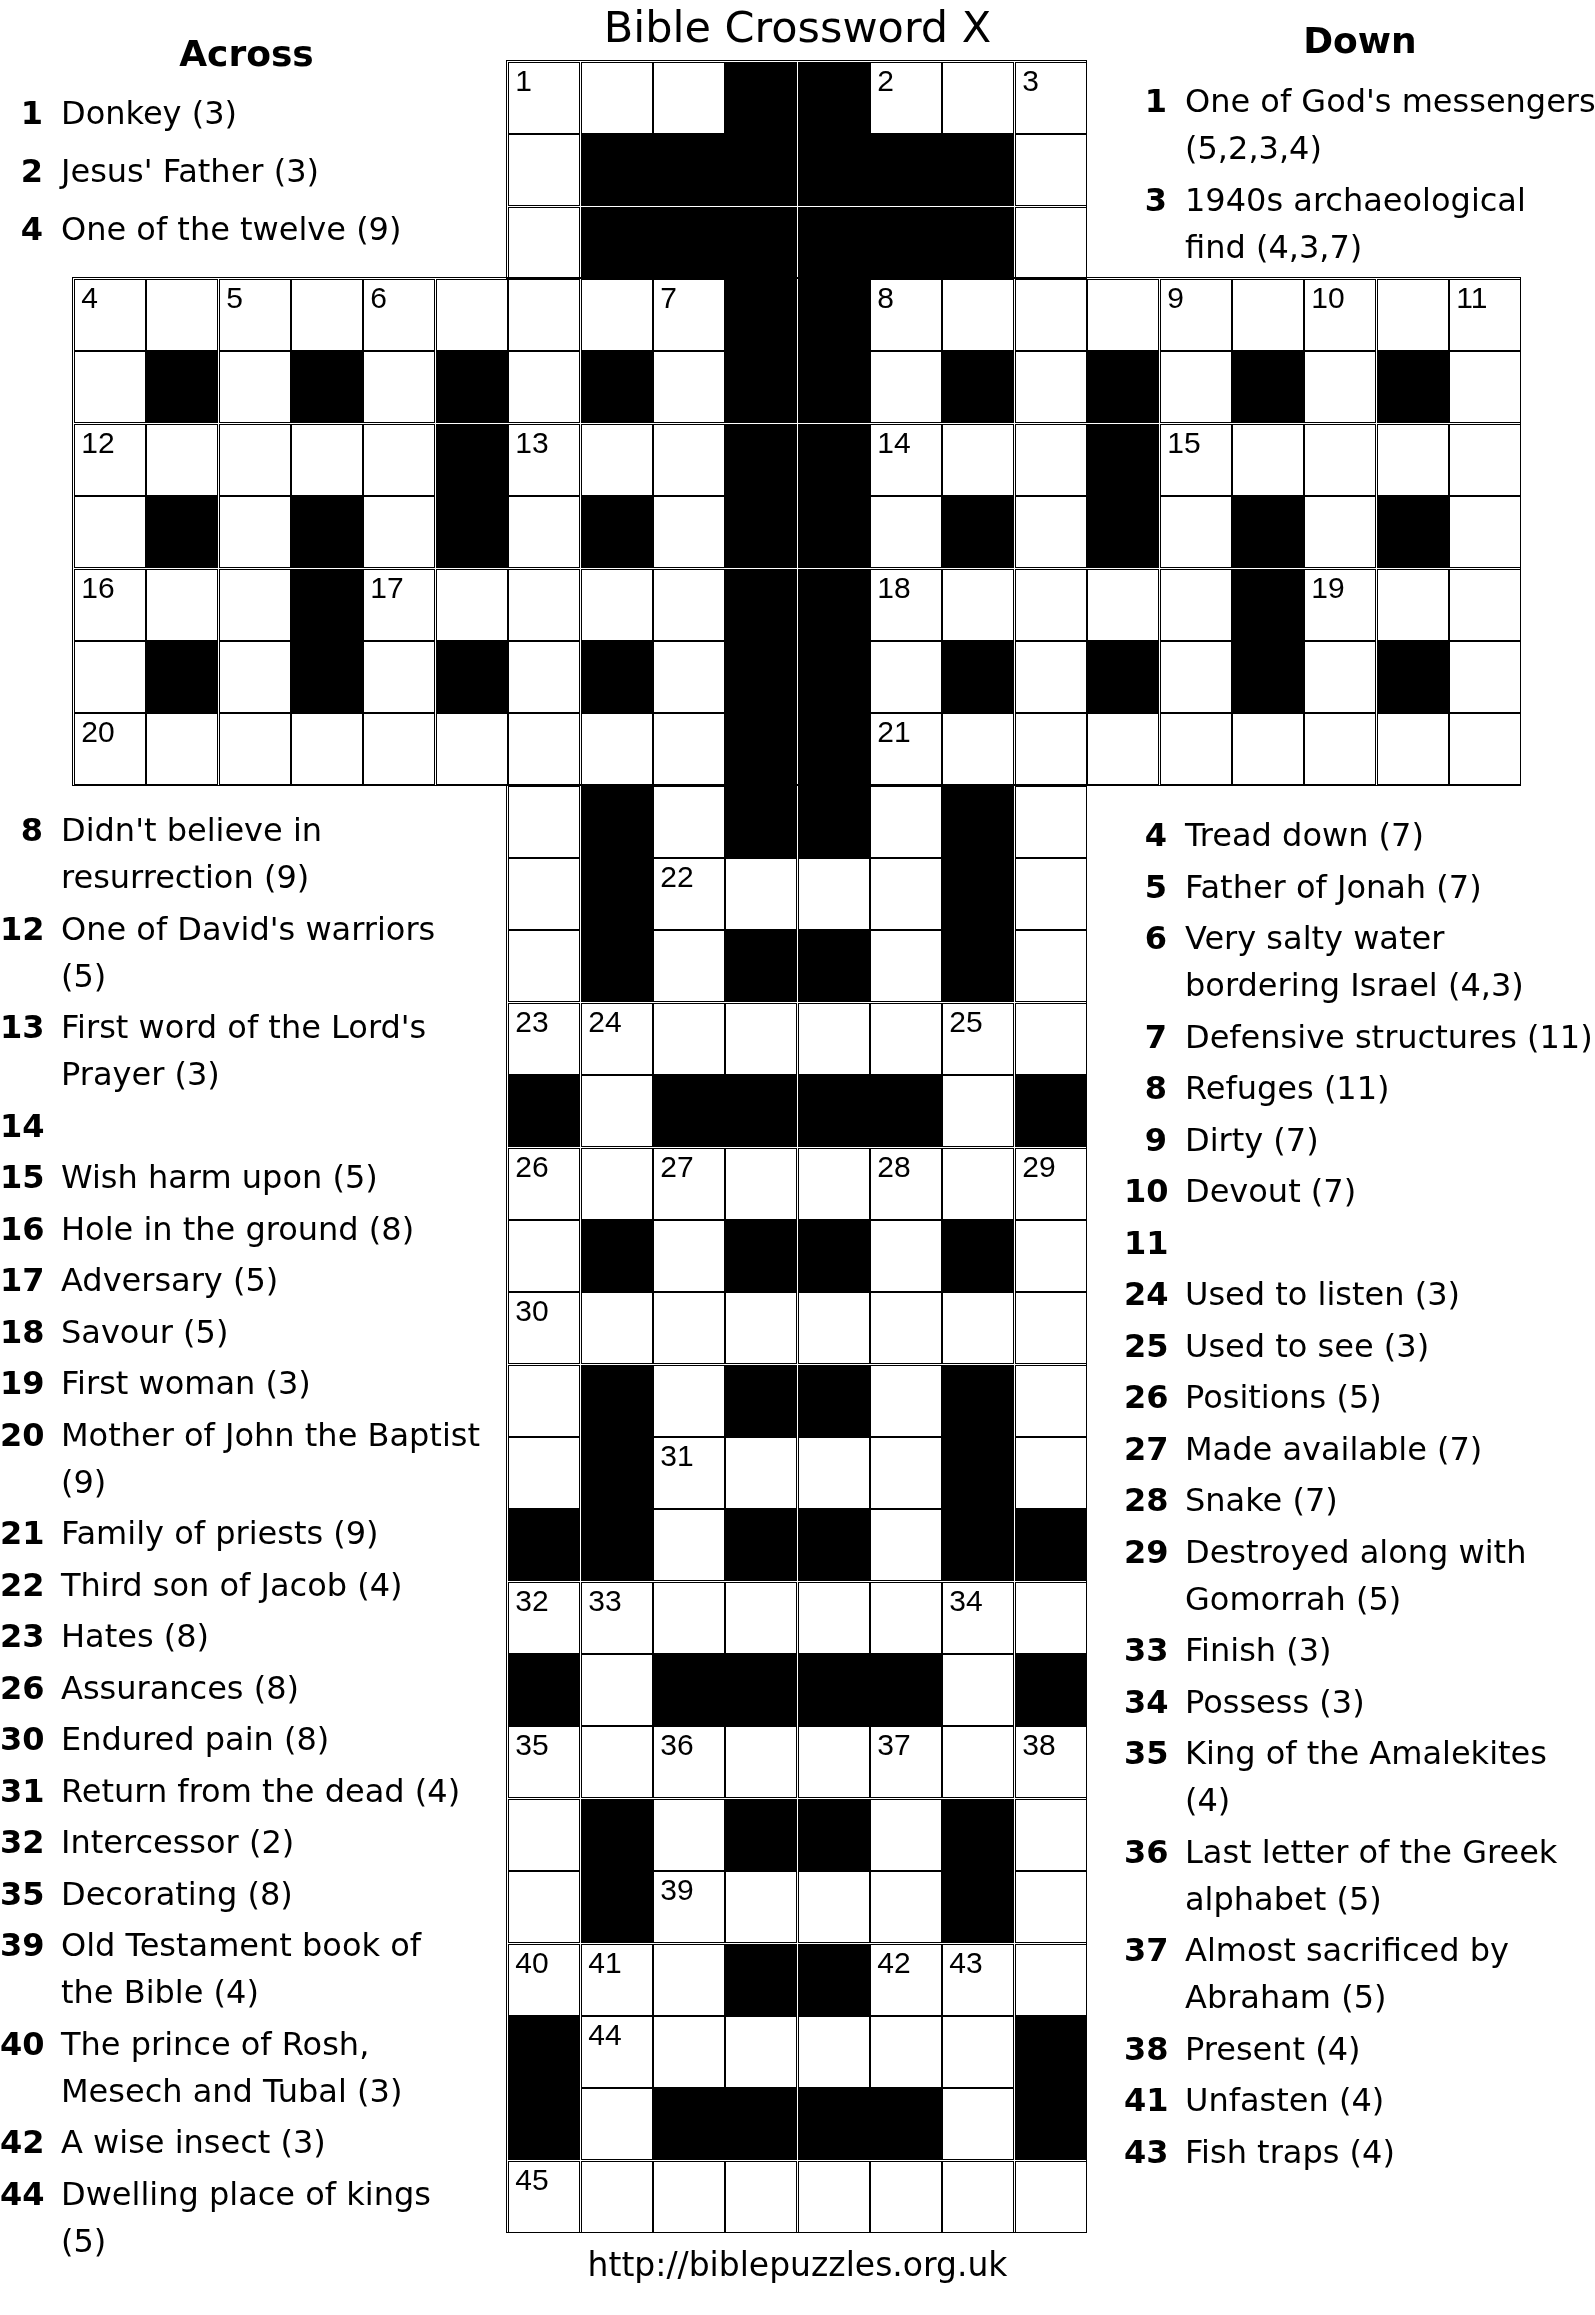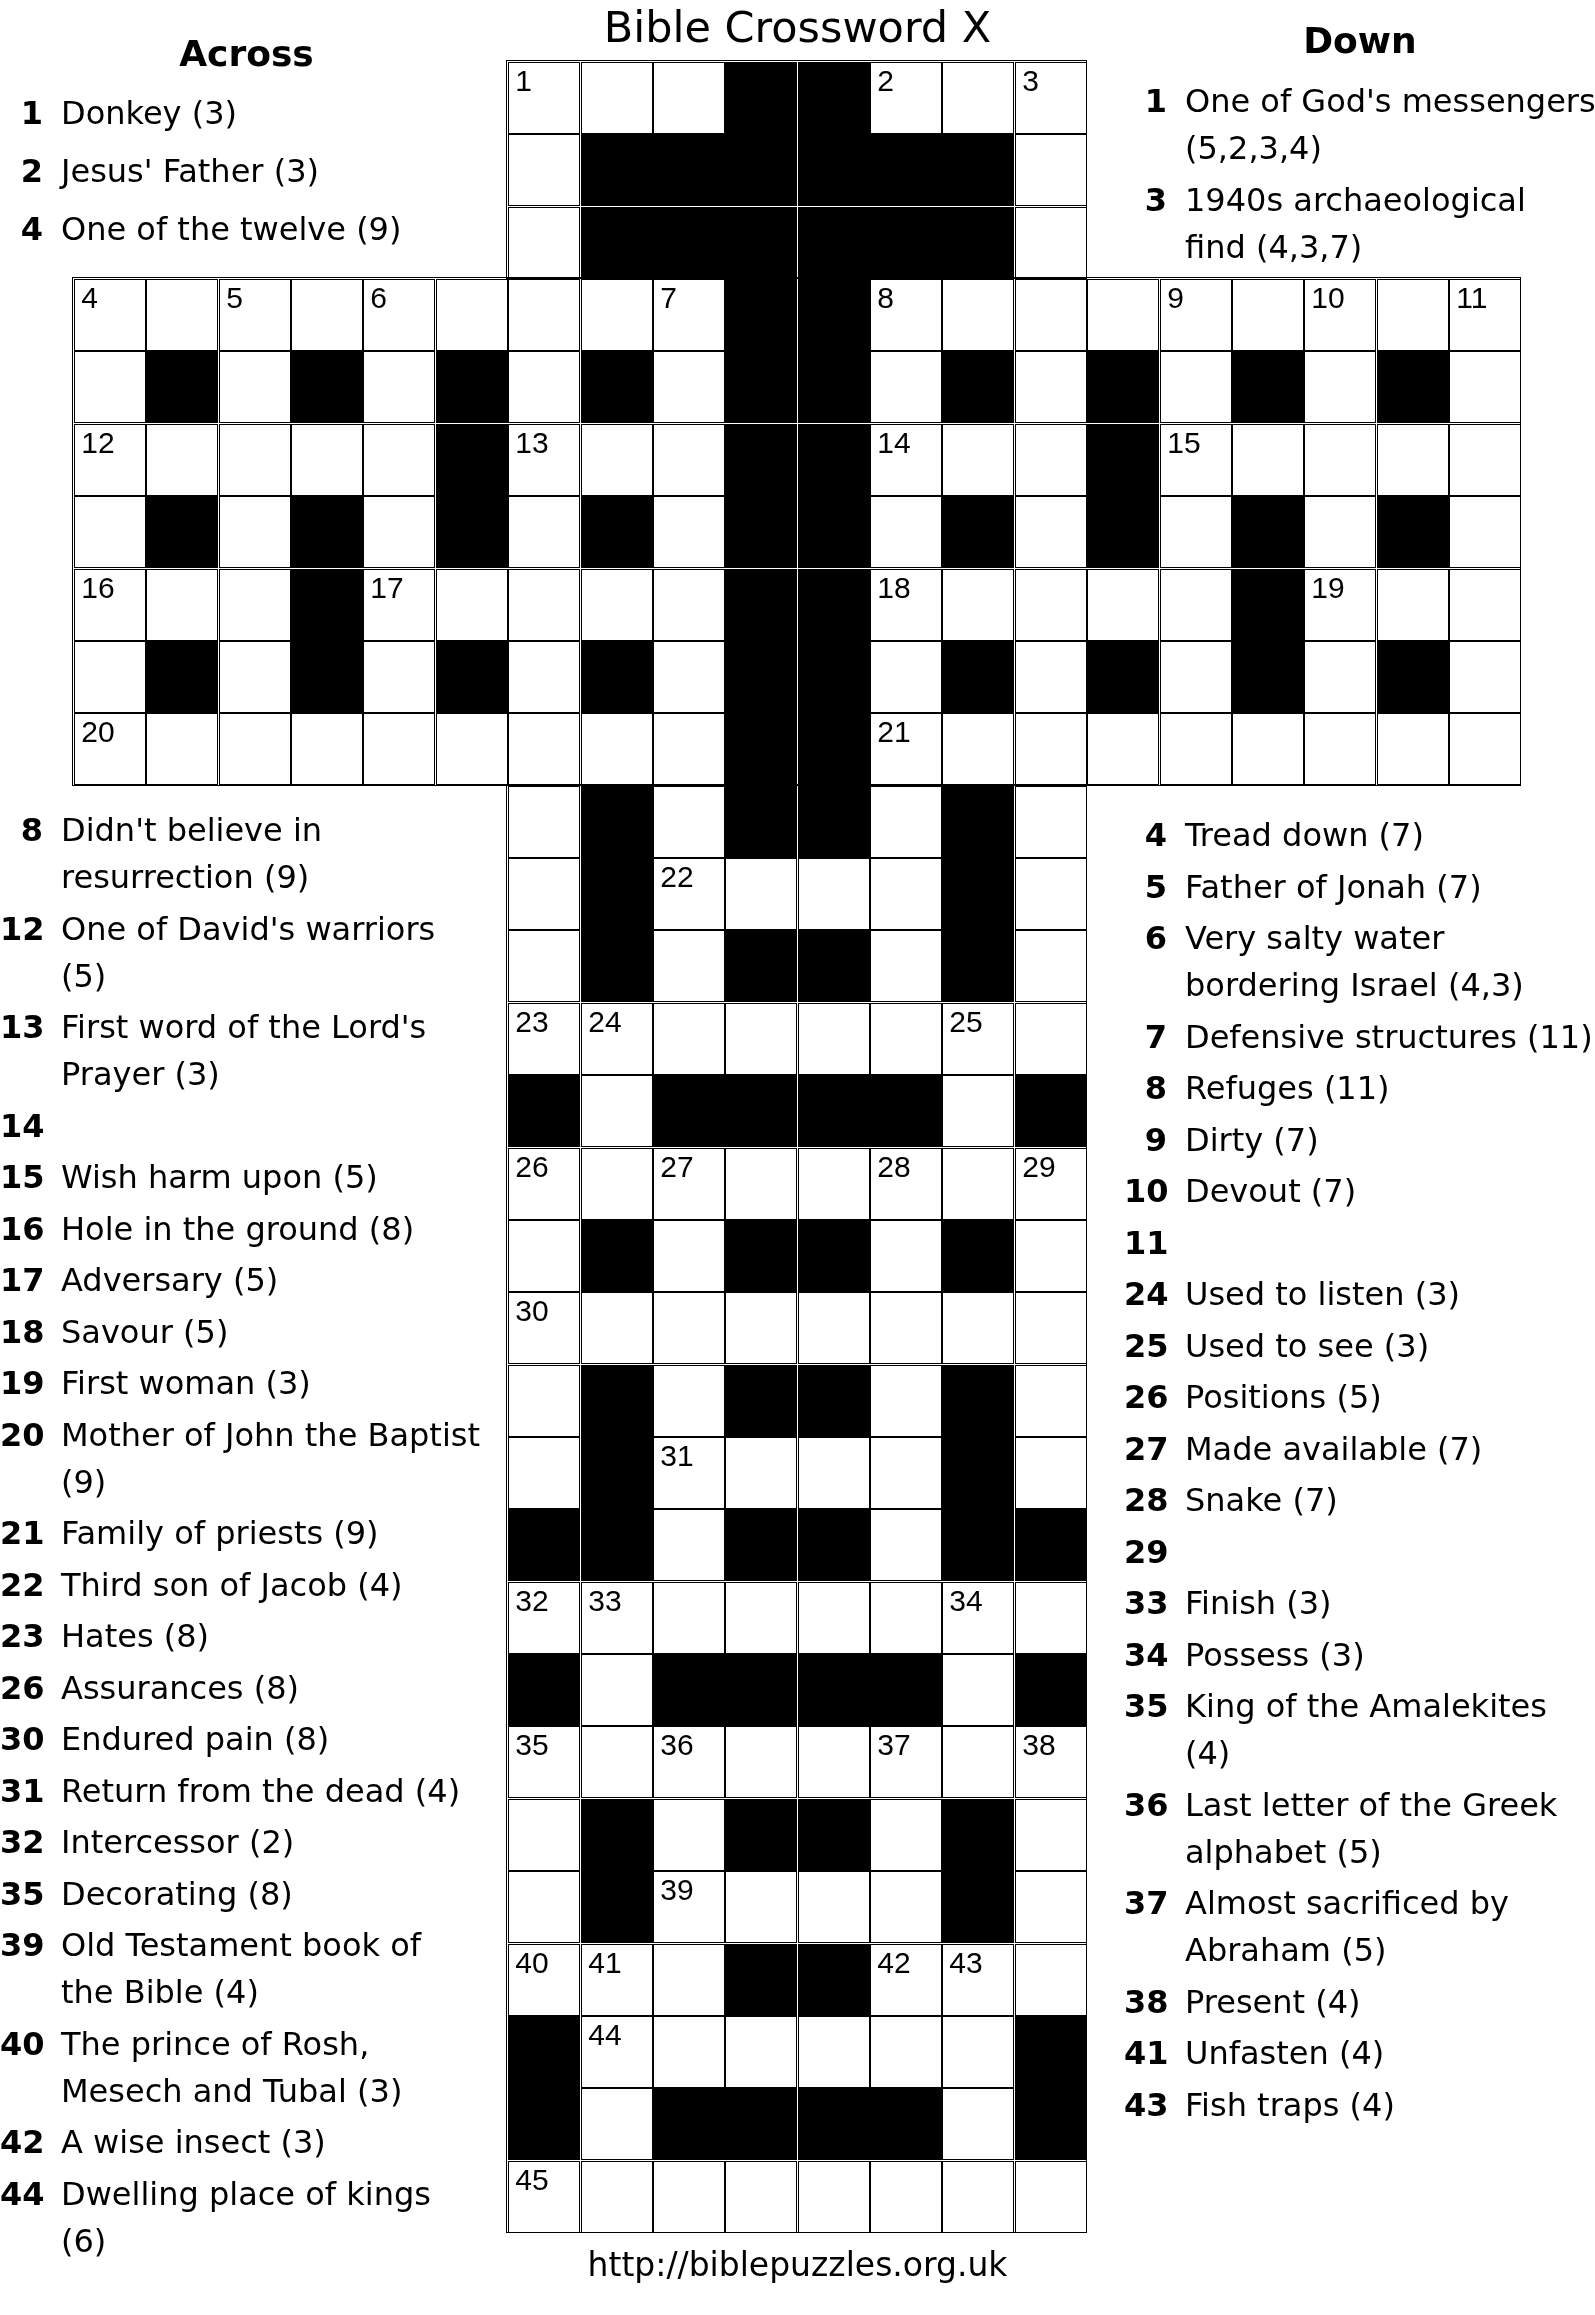--- a/index.html
+++ b/index.html
@@ -157,21 +157,21 @@
     <div class="clue">
       <span class="cnum">40</span>
       <span class="ctext">The prince of Rosh, Mesech and Tubal (3)</span>
     </div>
     <div class="clue">
       <span class="cnum">42</span>
       <span class="ctext">A wise insect (3)</span>
     </div>
     <div class="clue">
       <span class="cnum">44</span>
-      <span class="ctext">Dwelling place of kings (6)</span>
+      <span class="ctext">Dwelling place of kings (5)</span>
     </div>
   </div>
 <div class="cluelist list-down-bottom">
     <div class="clue">
       <span class="cnum">4</span>
       <span class="ctext">Tread down (7)</span>
     </div>
     <div class="clue">
       <span class="cnum">5</span>
       <span class="ctext">Father of Jonah (7)</span>
@@ -214,20 +214,21 @@
     <div class="clue">
       <span class="cnum">27</span>
       <span class="ctext">Made available (7)</span>
     </div>
     <div class="clue">
       <span class="cnum">28</span>
       <span class="ctext">Snake (7)</span>
     </div>
     <div class="clue">
       <span class="cnum">29</span>
+      <span class="ctext">Destroyed along with Gomorrah (5)</span>
     </div>
     <div class="clue">
       <span class="cnum">33</span>
       <span class="ctext">Finish (3)</span>
     </div>
     <div class="clue">
       <span class="cnum">34</span>
       <span class="ctext">Possess (3)</span>
     </div>
     <div class="clue">

